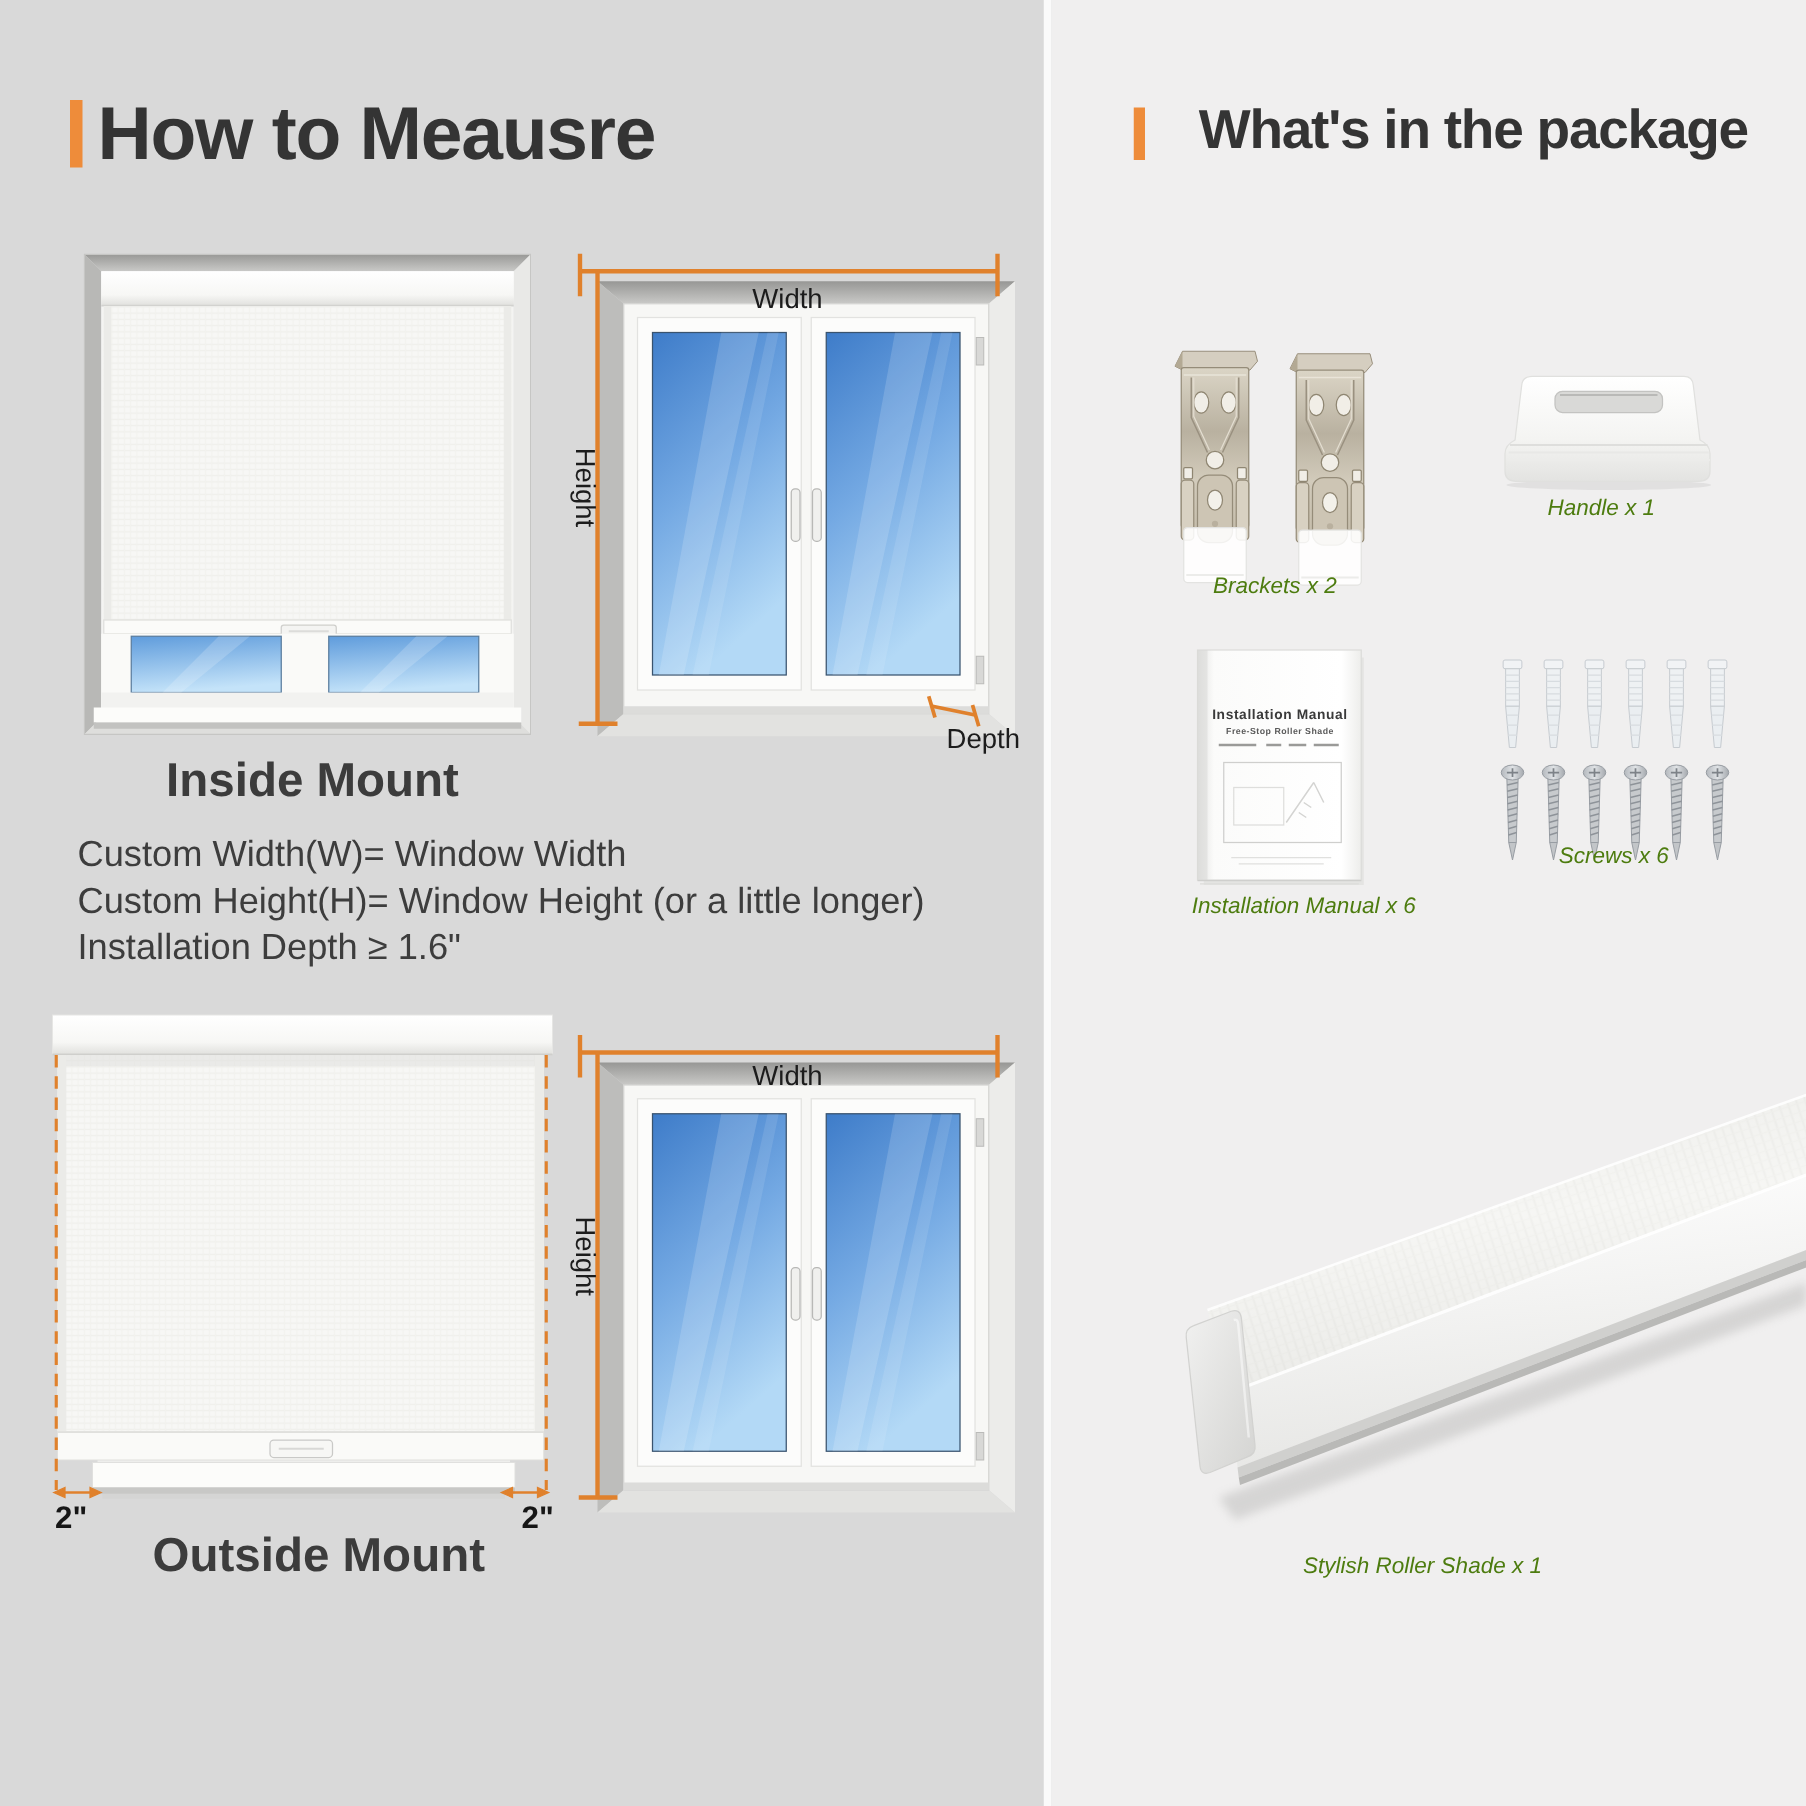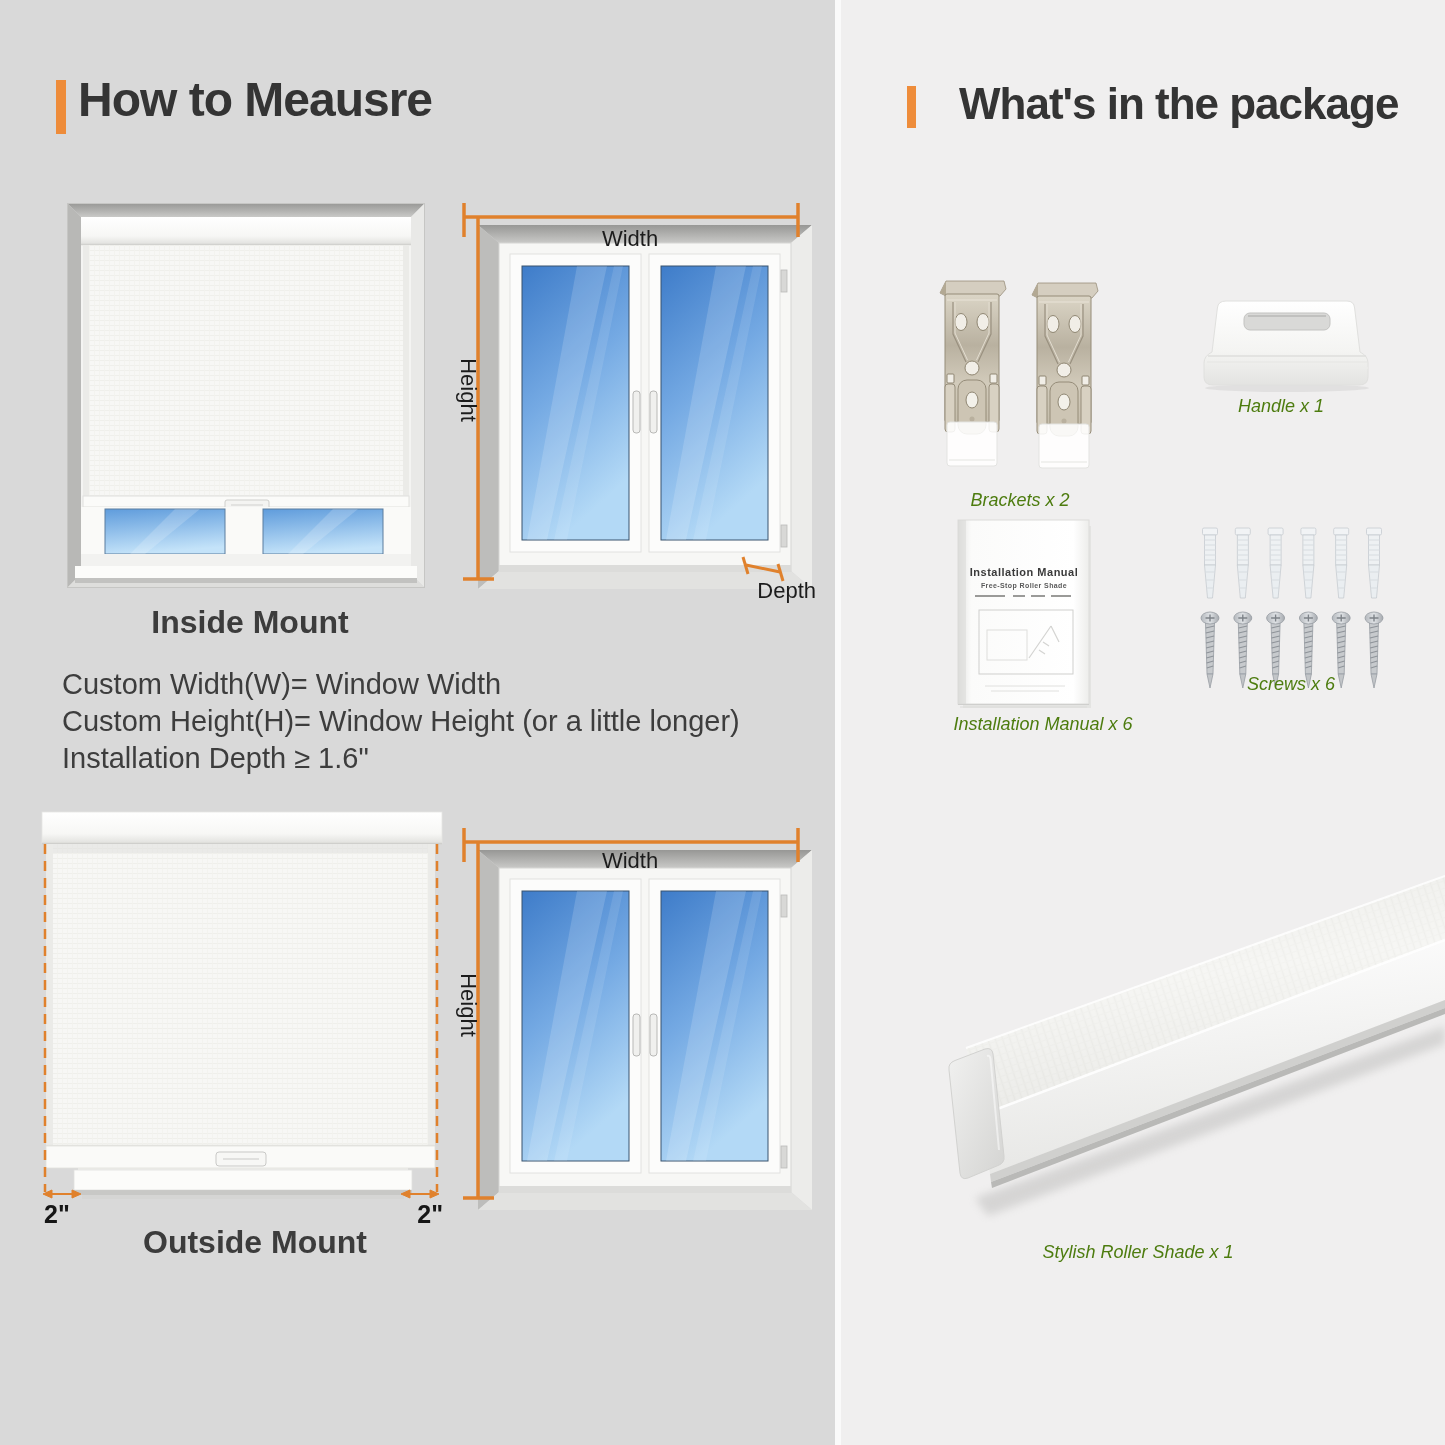--- a/index.html
+++ b/index.html
@@ -5,23 +5,23 @@
   html,body{margin:0;padding:0;background:#ffffff;font-family:"Liberation Sans",sans-serif;}
   #canvas{position:relative;width:1445px;height:1445px;background:#d9d9d9;overflow:hidden;}
   .right-bg{position:absolute;left:841px;top:0;width:604px;height:1445px;background:#f0efef;}
   .divider{position:absolute;left:835px;top:0;width:6px;height:1445px;background:#fafafa;}
   .fig{position:absolute;}
   .heading{position:absolute;display:flex;align-items:flex-start;}
   .hbar{background:#ee8c3a;flex:0 0 auto;}
   .hbar.l{width:10px;height:54px;margin-top:4px;}
   .hbar.r{width:9px;height:42px;margin-top:4px;}
   .htext{font-weight:bold;color:#343434;line-height:1.02;letter-spacing:-1px;margin-left:12px;white-space:nowrap;}
-  .htext.l{font-size:48px;}
+  .htext.l{font-size:60px;}
   .htext.r{font-size:44px;}
-  .mount-label{position:absolute;font-weight:bold;font-size:32px;color:#3c3c3c;text-align:center;white-space:nowrap;}
+  .mount-label{position:absolute;font-weight:bold;font-size:38px;color:#3c3c3c;text-align:center;white-space:nowrap;}
   .specs{position:absolute;font-size:29px;color:#3d3d3d;line-height:37px;white-space:nowrap;}
   .mlabel{position:absolute;font-size:22px;color:#1c1c1c;text-align:center;white-space:nowrap;}
   .mlabel.rot{transform:rotate(90deg);}
   .gap-label{position:absolute;font-size:25px;font-weight:bold;color:#161616;white-space:nowrap;}
   .item-label{position:absolute;font-weight:normal;font-style:italic;font-size:18px;color:#4d7c0f;text-align:center;white-space:nowrap;}
   .manual-title{position:absolute;left:957px;top:566px;width:134px;text-align:center;font-weight:bold;font-size:11px;color:#3a3a3a;letter-spacing:0.5px;}
   .manual-sub{position:absolute;left:957px;top:582px;width:134px;text-align:center;font-weight:bold;font-size:7px;color:#5a5a5a;letter-spacing:0.4px;}
 </style>
 </head>
 <body>
@@ -303,21 +303,21 @@
   </div>
 
   <svg class="fig" style="left:938px;top:276px;" width="170" height="198" viewBox="0 0 170 198">
     <g>
         <use href="#def-bracket"></use>
       </g>
     <g>
         <use href="#def-bracket" x="92" y="2"></use>
       </g>
   </svg>
-  <div class="item-label" style="left:900px;top:458px;width:240px;margin-top:32px;">Brackets x 2</div>
+  <div class="item-label" style="left:900px;top:458px;width:240px;">Brackets x 2</div>
 
   <svg class="fig" style="left:1202px;top:298px;" width="172" height="96" viewBox="0 0 172 96">
     <g>
       <ellipse cx="85" cy="90" rx="82" ry="4" fill="#000000" opacity="0.06"></ellipse>
       <path d="M24,3 L145,3 Q152,3 152.6,10 L158,54 Q166,58 166,65 L166,79 Q166,87 157,87 L11,87 Q2,87 2,79 L2,65 Q2,58 10,54 L15.4,10 Q16,3 24,3 Z" fill="url(#g-handle)" stroke="#e0e0de" stroke-width="1"></path>
       <rect x="42" y="15" width="86" height="17" rx="6" fill="#d9d9d7" stroke="#c3c3c1" stroke-width="1"></rect>
       <line x1="46" y1="18" x2="124" y2="18" stroke="#b9b9b7" stroke-width="1.5"></line>
       <line x1="6" y1="58" x2="164" y2="58" stroke="#dededc" stroke-width="1.5"></line>
       <line x1="5" y1="64" x2="165" y2="64" stroke="#e8e8e6" stroke-width="1.5"></line>
       <line x1="4" y1="70" x2="166" y2="70" stroke="#ececea" stroke-width="1.5"></line>

